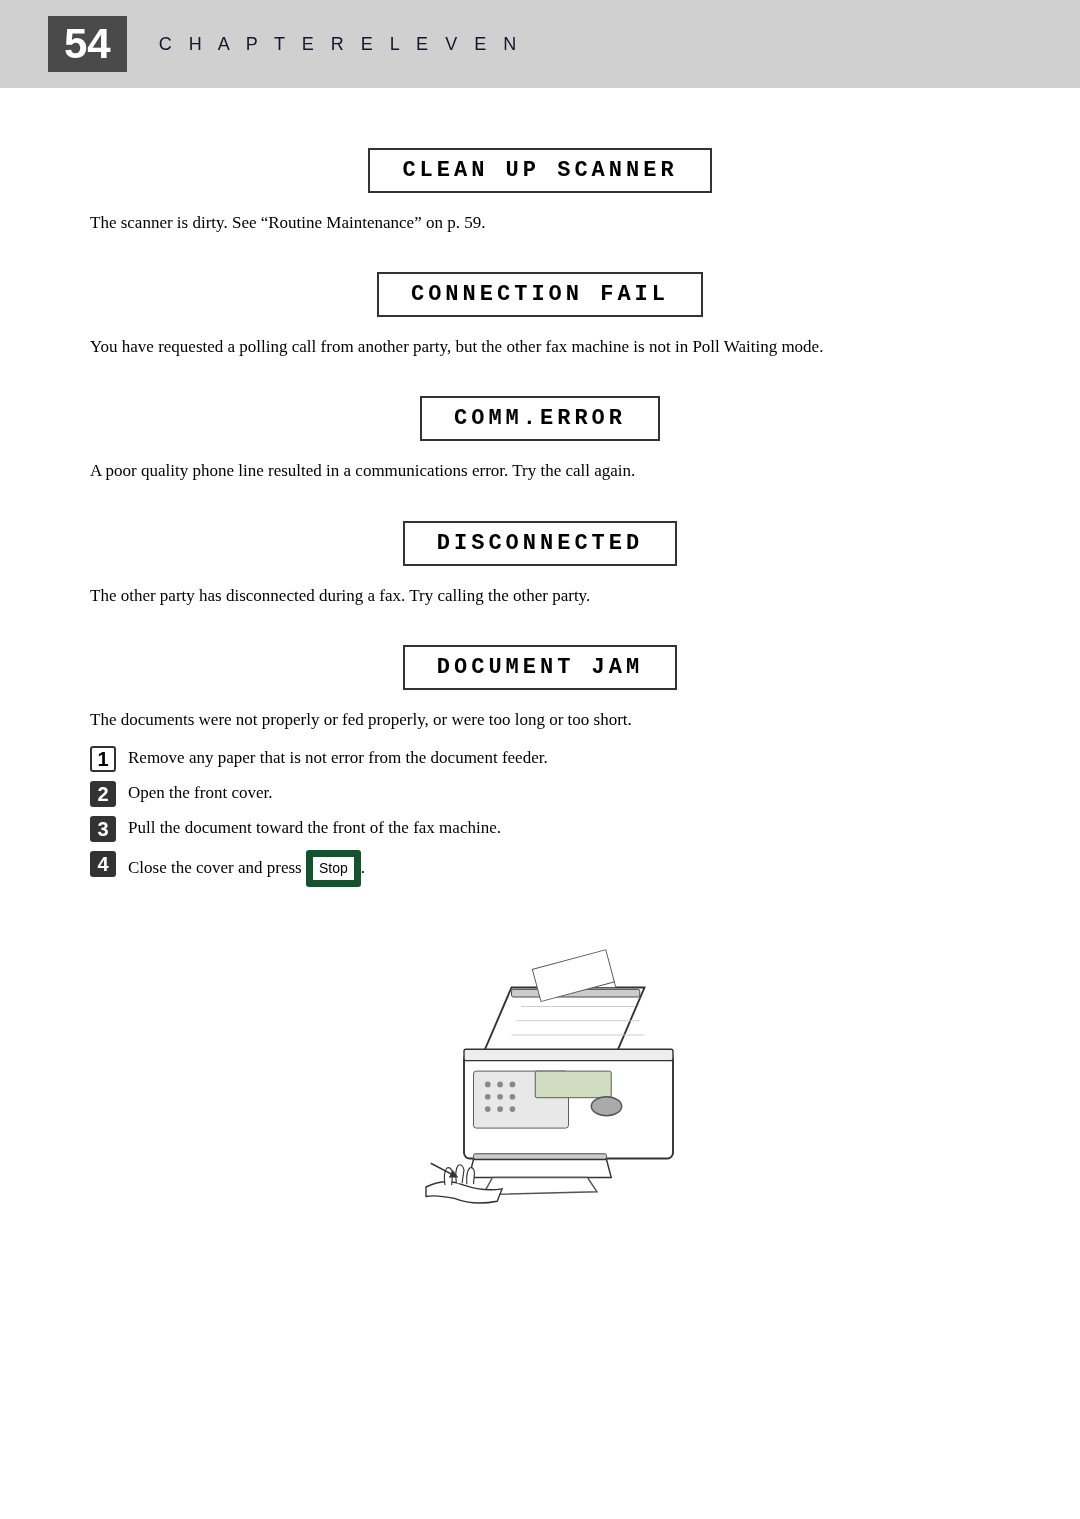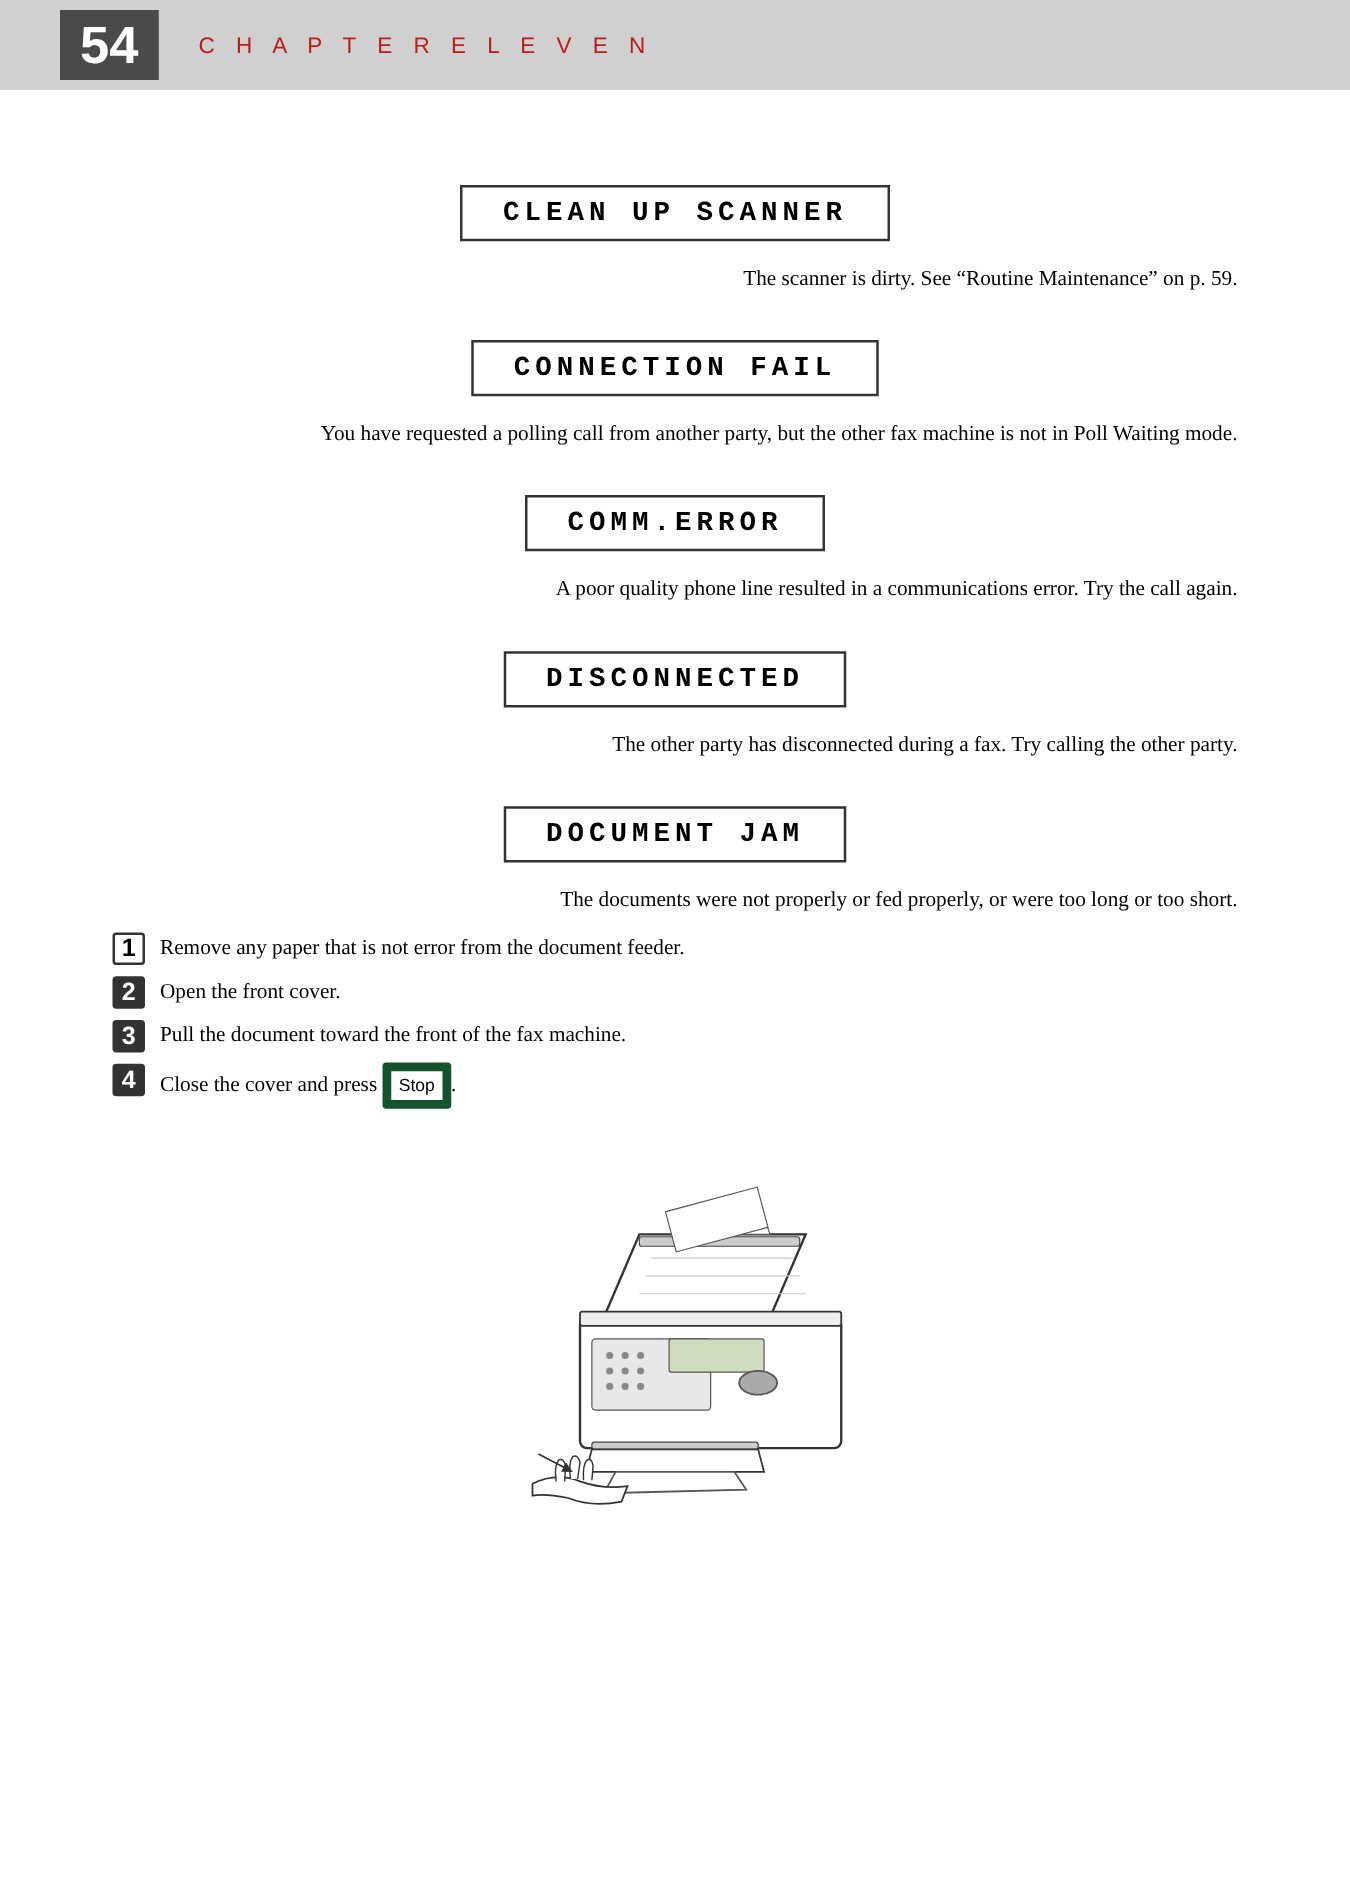--- a/index.html
+++ b/index.html
@@ -20,48 +20,47 @@
     .page {
       width: 1080px;
       min-height: 1519px;
       background: #ffffff;
       position: relative;
       padding: 0;
     }
 
     .header-bar {
       background: #d0d0d0;
-      height: 72px;
+      height: 88px;
       display: flex;
       align-items: center;
       padding-left: 48px;
     }
 
     .chapter-number {
       font-size: 42px;
       font-weight: bold;
       color: #000;
       background: #4a4a4a;
       color: #fff;
       padding: 4px 16px;
       margin-right: 32px;
       font-family: Arial, sans-serif;
     }
 
     .chapter-title {
       font-size: 18px;
       letter-spacing: 6px;
-      color: #b91c1c;
+      color: #0f172a;
       font-family: Arial, sans-serif;
       font-weight: normal;
     }
 
     .content {
-      padding: 76px 90px 60px 90px;
-      text-align: right;
+      padding: 60px 90px 60px 90px;
     }
 
     .error-box {
       border: 2px solid #333;
       display: inline-block;
       padding: 8px 32px;
       margin: 0 auto 18px auto;
       display: block;
       width: fit-content;
       margin-left: auto;

